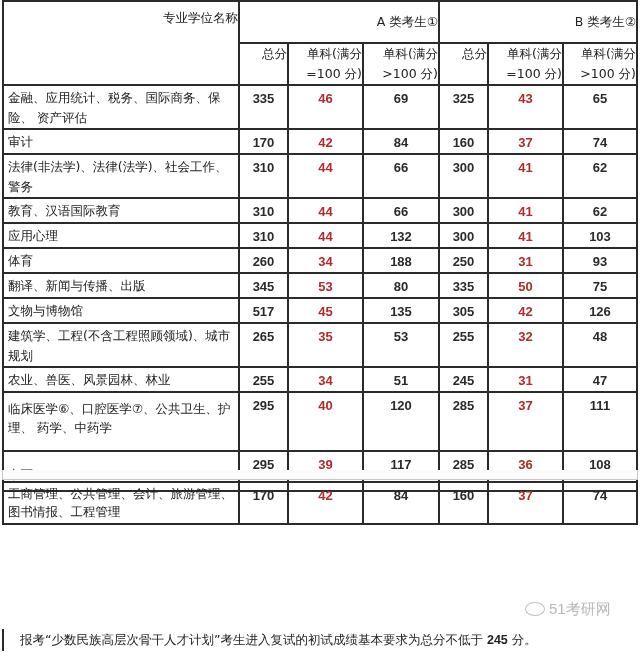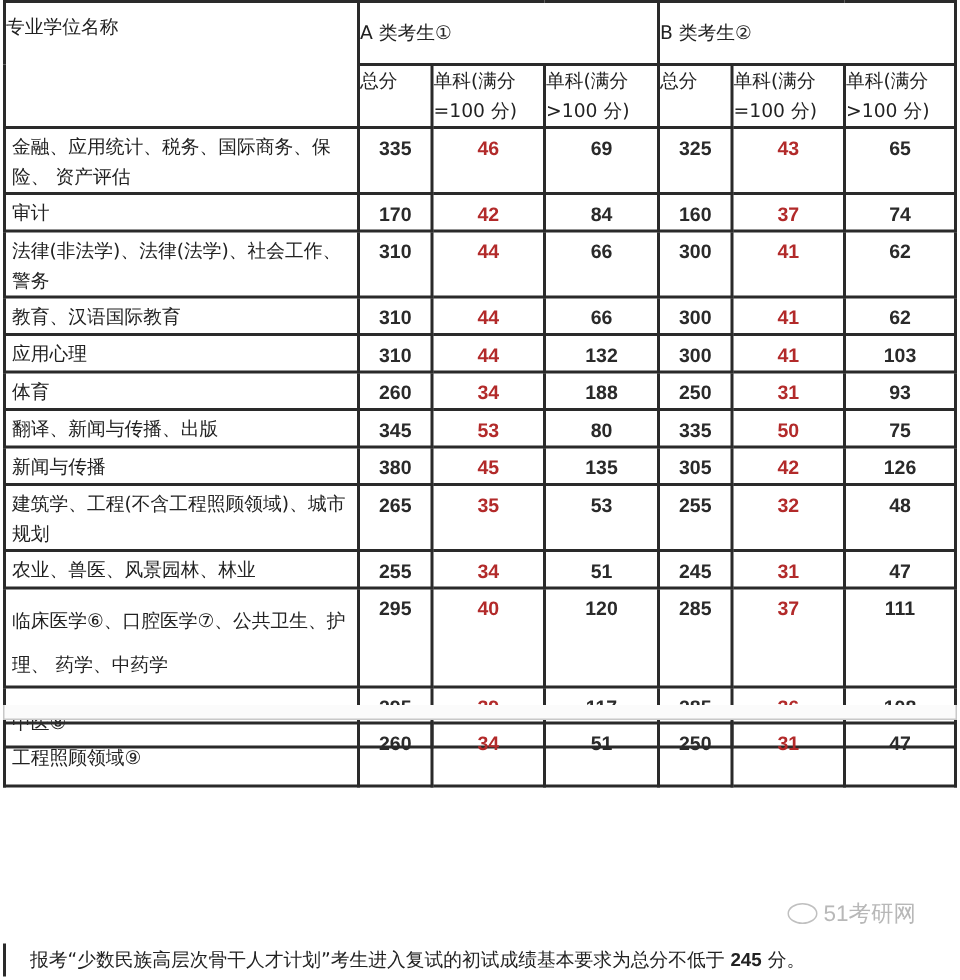--- a/index.html
+++ b/index.html
@@ -3,21 +3,21 @@
 <meta charset="utf-8">
 <style>
   html, body { margin:0; padding:0; background:#ffffff; }
   body { width:640px; height:653px; overflow:hidden; position:relative;
          font-family:"DejaVu Sans","Liberation Sans",sans-serif; color:#222; }
   table { border-collapse:collapse; position:absolute; left:2px; table-layout:fixed; }
   td { border:2px solid #2a2a2a; padding:0; vertical-align:top; font-size:12.5px; line-height:20px; }
   .name { text-align:left; padding:2px 4px 0 4px;margin-left:16px; }
   .num { text-align:center; font-family:"Liberation Sans",sans-serif; font-weight:bold; font-size:13px; padding-top:3px; color:#2a2a2a; }
   .red { color:#b22a2a; }
-  .hdr { text-align:left; font-size:12.5px; }
+  .hdr { text-align:right; font-size:12.5px; }
   .vm { vertical-align:middle; }
   #t1 { top:0; }
   #t2 { top:481px; }
   .gap { position:absolute; left:2px; top:470px; width:634px; height:9px; border:1px solid #c8c8c8; border-top:none; background:#fbfbfb; }
   .footer { position:absolute; left:2px; top:629px; width:630px; height:22px; border-left:2px solid #2a2a2a; border-right:2px solid #2a2a2a;
             font-size:12.5px; line-height:22px; padding-left:16px; }
   .footer b { font-family:"Liberation Sans",sans-serif; }
   .watermark { position:absolute; left:525px; top:600px; font-size:15px; color:#b8b8b8; font-family:"Liberation Sans",sans-serif; letter-spacing:0px; }
   .watermark .wicon { display:inline-block; width:18px; height:12px; border:1.5px solid #c0c0c0; border-radius:50%; margin-right:4px; vertical-align:middle; position:relative; top:-1px; }
 </style>
@@ -108,22 +108,22 @@
   <tr style="height:23px">
     <td class="name">翻译、新闻与传播、出版</td>
     <td class="num">345</td>
     <td class="num red">53</td>
     <td class="num">80</td>
     <td class="num">335</td>
     <td class="num red">50</td>
     <td class="num">75</td>
   </tr>
   <tr style="height:23px">
-    <td class="name">新闻与传播</td>
-    <td class="num">380</td>
+    <td class="name">文物与博物馆</td>
+    <td class="num">517</td>
     <td class="num red">45</td>
     <td class="num">135</td>
     <td class="num">305</td>
     <td class="num red">42</td>
     <td class="num">126</td>
   </tr>
   <tr style="height:42px">
     <td class="name">建筑学、工程(不含工程照顾领域)、城市规划</td>
     <td class="num">265</td>
     <td class="num red">35</td>
@@ -135,21 +135,21 @@
   <tr style="height:24px">
     <td class="name">农业、兽医、风景园林、林业</td>
     <td class="num">255</td>
     <td class="num red">34</td>
     <td class="num">51</td>
     <td class="num">245</td>
     <td class="num red">31</td>
     <td class="num">47</td>
   </tr>
   <tr style="height:59px">
-    <td class="name" style="line-height:29px;padding-top:6px">临床医学⑥、口腔医学⑦、公共卫生、护理、 药学、中药学</td>
+    <td class="name" style="line-height:19px;padding-top:6px">临床医学⑥、口腔医学⑦、公共卫生、护理、 药学、中药学</td>
     <td class="num">295</td>
     <td class="num red">40</td>
     <td class="num">120</td>
     <td class="num">285</td>
     <td class="num red">37</td>
     <td class="num">111</td>
   </tr>
   <tr style="height:40px">
     <td class="name" style="padding-top:13px">中医⑧</td>
     <td class="num">295</td>
@@ -168,27 +168,27 @@
   <colgroup>
     <col style="width:236px">
       <col style="width:49px">
       <col style="width:75px">
       <col style="width:76px">
       <col style="width:49px">
       <col style="width:75px">
       <col style="width:74px">
   </colgroup>
   <tbody>
-  <tr style="height:42px">
-    <td class="name" style="padding-top:12px">工程照顾领域⑨</td>
-    <td class="num">260</td>
-    <td class="num red">34</td>
-    <td class="num">51</td>
-    <td class="num">250</td>
-    <td class="num red">31</td>
-    <td class="num">47</td>
+      <tr style="height:42px">
+    <td class="name" style="line-height:18px">工商管理、公共管理、会计、旅游管理、图书情报、工程管理</td>
+    <td class="num">170</td>
+    <td class="num red">42</td>
+    <td class="num">84</td>
+    <td class="num">160</td>
+    <td class="num red">37</td>
+    <td class="num">74</td>
   </tr>
 </tbody>
   </table>
 
 <div class="footer"><span>报考“少数民族高层次骨干人才计划”考生进入复试的初试成绩基本要求为总分不低于 </span><b>245</b><span> 分。</span></div>
 
 <div class="watermark"><span class="wicon"></span><span>51考研网</span></div>
 
 </body></html>

